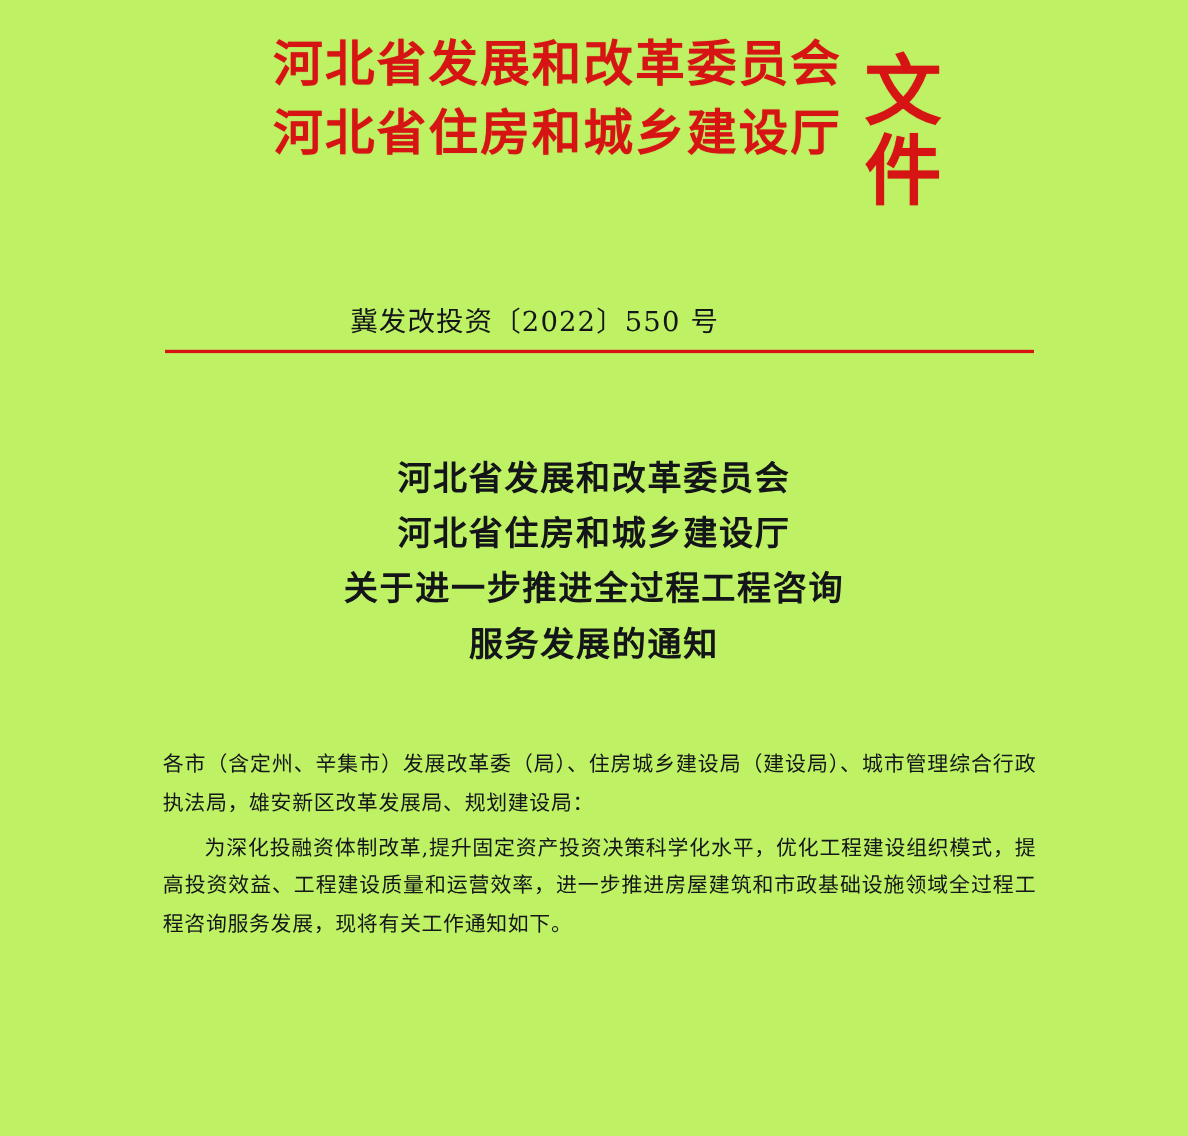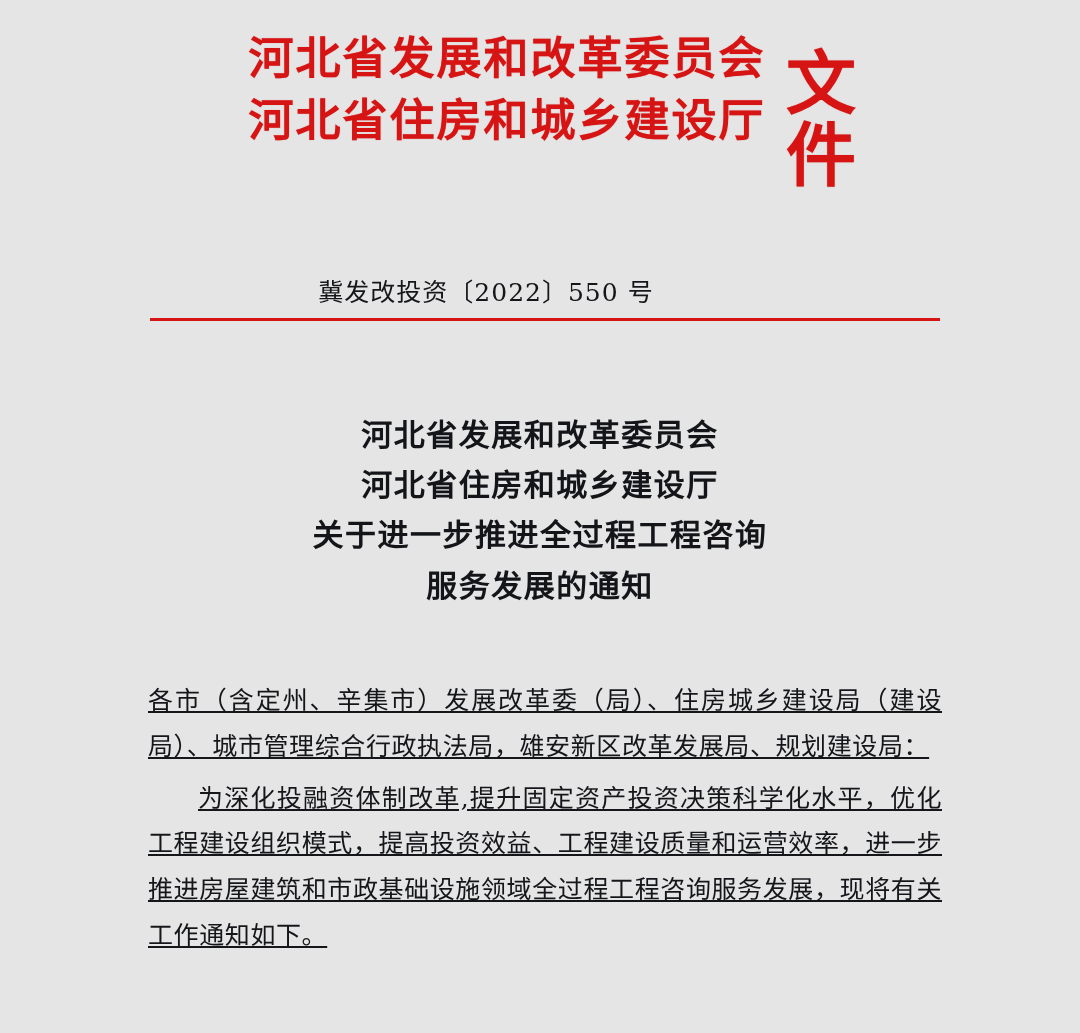--- a/index.html
+++ b/index.html
@@ -4,21 +4,21 @@
 <style>
   html, body {
     margin: 0;
     padding: 0;
     background: #ffffff;
   }
   .page {
     position: relative;
     width: 1080px;
     height: 1033px;
-    background: #e5e5e5;
+    background: #bef264;
     overflow: hidden;
     font-family: "DejaVu Serif", "Liberation Serif", serif;
   }
 
   
   .masthead {
     position: absolute;
     top: 28px;
     left: 0;
     width: 1080px;
@@ -91,27 +91,26 @@
   }
 
   
   .body-block {
     position: absolute;
     top: 678px;
     left: 148px;
     width: 794px;
   }
   .para {
-    font-size: 25px;
+    font-size: 19px;
     color: #15161a;
     line-height: 1.83;
     letter-spacing: 0.6px;
     text-align: justify;
     margin: 0 0 6px 0;
-    text-decoration: underline;
   }
   .para.indent {
     text-indent: 2em;
   }
 </style>
 </head>
 <body>
 
 <div class="page">
 

